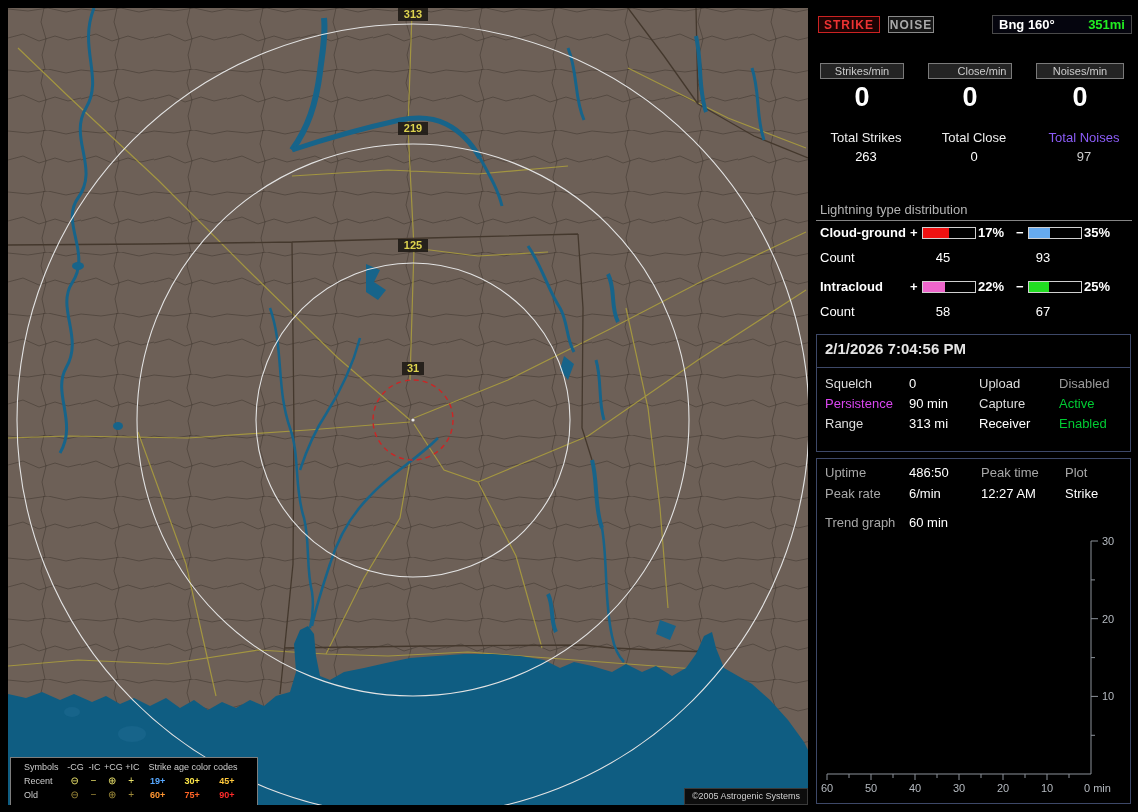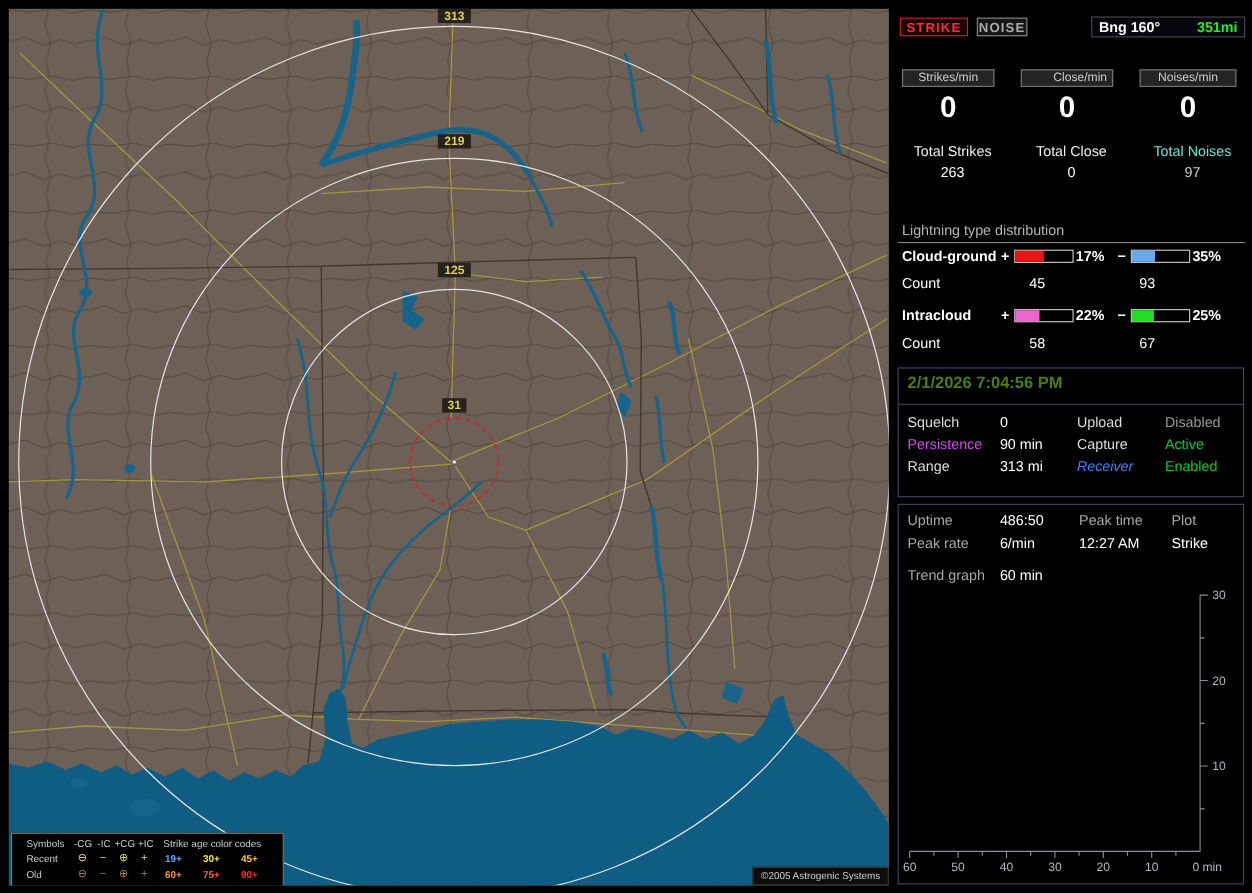--- a/index.html
+++ b/index.html
@@ -37,21 +37,21 @@
   .tv{position:absolute;top:149px;text-align:center;color:#fff;}
   .sect-title{color:#b4b4b4;}
   .hline{position:absolute;left:0;width:316px;border-top:1px solid #858585;}
   .dist-label{font-weight:bold;color:#fff;}
   .sign{color:#fff;font-weight:bold;}
   .pct{font-weight:bold;color:#fff;width:36px;}
   .bar{position:absolute;width:54px;height:12px;border:1px solid #d0d0d0;background:#000;box-sizing:border-box;}
   .bar .fill{height:100%;}
   .num{text-align:center;color:#fff;}
   .box{position:absolute;left:0;width:315px;border:1px solid #3d4868;box-sizing:border-box;background:#000;}
-  .dt{position:absolute;left:8px;top:5px;font-size:15px;font-weight:bold;color:#4d7c0f;}
+  .dt{position:absolute;left:8px;top:5px;font-size:15px;font-weight:bold;color:#e5e5e5;}
   .box .divider{position:absolute;left:0;top:32px;width:100%;border-top:1px solid #3d4868;}
   .glabel{color:#a8a8a8;}
   .gval{color:#fff;}
   text{font-family:"Liberation Sans",sans-serif;}
 </style>
 </head>
 <body>
 
 <div class="screen">
 
@@ -190,21 +190,21 @@
 
     <div class="rl" style="left:4px;width:84px;">Strikes/min</div>
     <div class="rl" style="left:112px;width:84px;padding-left:24px;">Close/min</div>
     <div class="rl" style="left:220px;width:88px;">Noises/min</div>
     <div class="rv" style="left:4px;width:84px;">0</div>
     <div class="rv" style="left:112px;width:84px;">0</div>
     <div class="rv" style="left:220px;width:88px;">0</div>
 
     <div class="tl" style="left:0;width:100px;">Total Strikes</div>
     <div class="tl" style="left:106px;width:104px;">Total Close</div>
-    <div class="tl" style="left:214px;width:108px;color:#5eead4;">Total Noises</div>
+    <div class="tl" style="left:214px;width:108px;color:#8b5cf6;">Total Noises</div>
     <div class="tv" style="left:0;width:100px;">263</div>
     <div class="tv" style="left:106px;width:104px;">0</div>
     <div class="tv" style="left:214px;width:108px;color:#ccc;">97</div>
 
     <div class="abs sect-title" style="left:4px;top:202px;">Lightning type distribution</div>
     <div class="hline" style="top:220px;"></div>
 
     <div class="abs dist-label" style="left:4px;top:225px;">Cloud-ground</div>
     <div class="abs sign" style="left:94px;top:225px;">+</div>
     <div class="bar" style="left:106px;top:227px;">
@@ -243,21 +243,21 @@
       <div class="abs" style="left:8px;top:41px;color:#ddd;">Squelch</div>
       <div class="abs" style="left:92px;top:41px;">0</div>
       <div class="abs" style="left:162px;top:41px;color:#ddd;">Upload</div>
       <div class="abs" style="left: 242px; top: 41px; color: rgb(154, 154, 154);">Disabled</div>
       <div class="abs" style="left:8px;top:61px;color:#d946ef;">Persistence</div>
       <div class="abs" style="left:92px;top:61px;">90 min</div>
       <div class="abs" style="left:162px;top:61px;color:#ddd;">Capture</div>
       <div class="abs" style="left: 242px; top: 61px; color: rgb(0, 204, 51);">Active</div>
       <div class="abs" style="left:8px;top:81px;color:#ddd;">Range</div>
       <div class="abs" style="left:92px;top:81px;">313 mi</div>
-      <div class="abs" style="left:162px;top:81px;color:#3b82f6;font-style:italic;">Receiver</div>
+      <div class="abs" style="left:162px;top:81px;color:#ffffff;">Receiver</div>
       <div class="abs" style="left: 242px; top: 81px; color: rgb(0, 204, 51);">Enabled</div>
     </div>
 
     <div class="box" style="top:458px;height:346px;">
       <div class="abs glabel" style="left:8px;top:6px;">Uptime</div>
       <div class="abs gval" style="left:92px;top:6px;">486:50</div>
       <div class="abs glabel" style="left:164px;top:6px;">Peak time</div>
       <div class="abs glabel" style="left:248px;top:6px;">Plot</div>
       <div class="abs glabel" style="left:8px;top:27px;">Peak rate</div>
       <div class="abs gval" style="left:92px;top:27px;">6/min</div>

